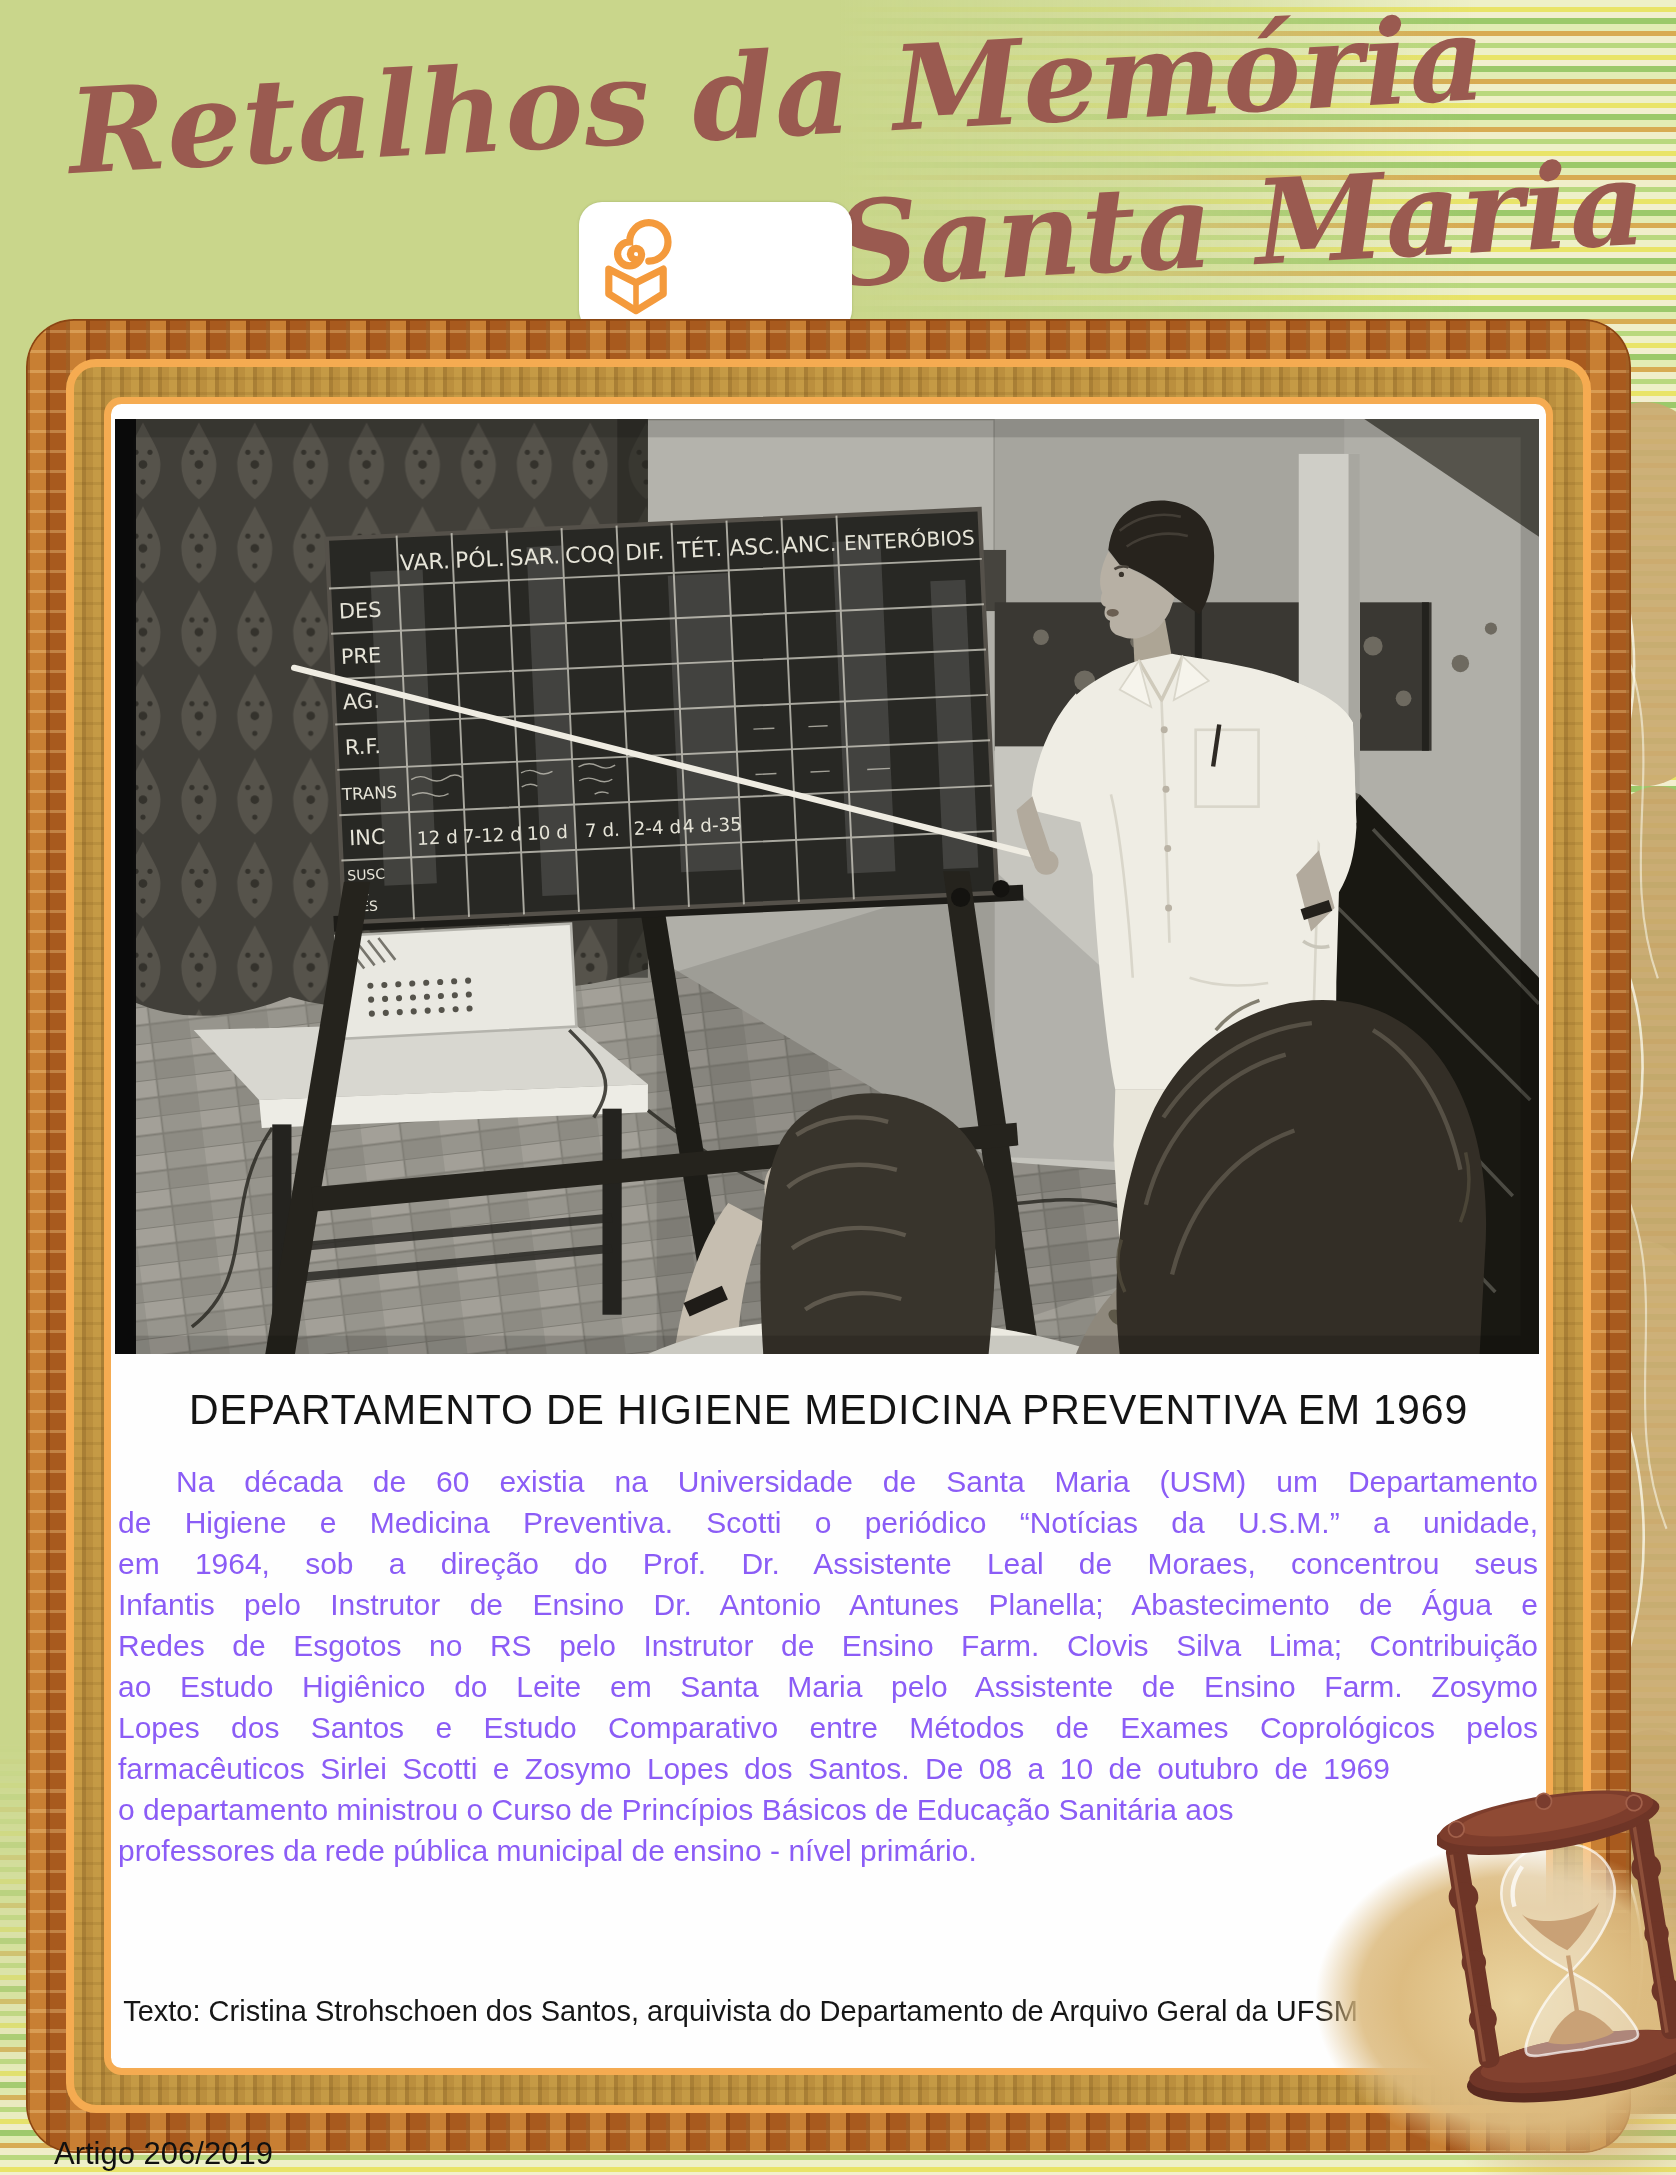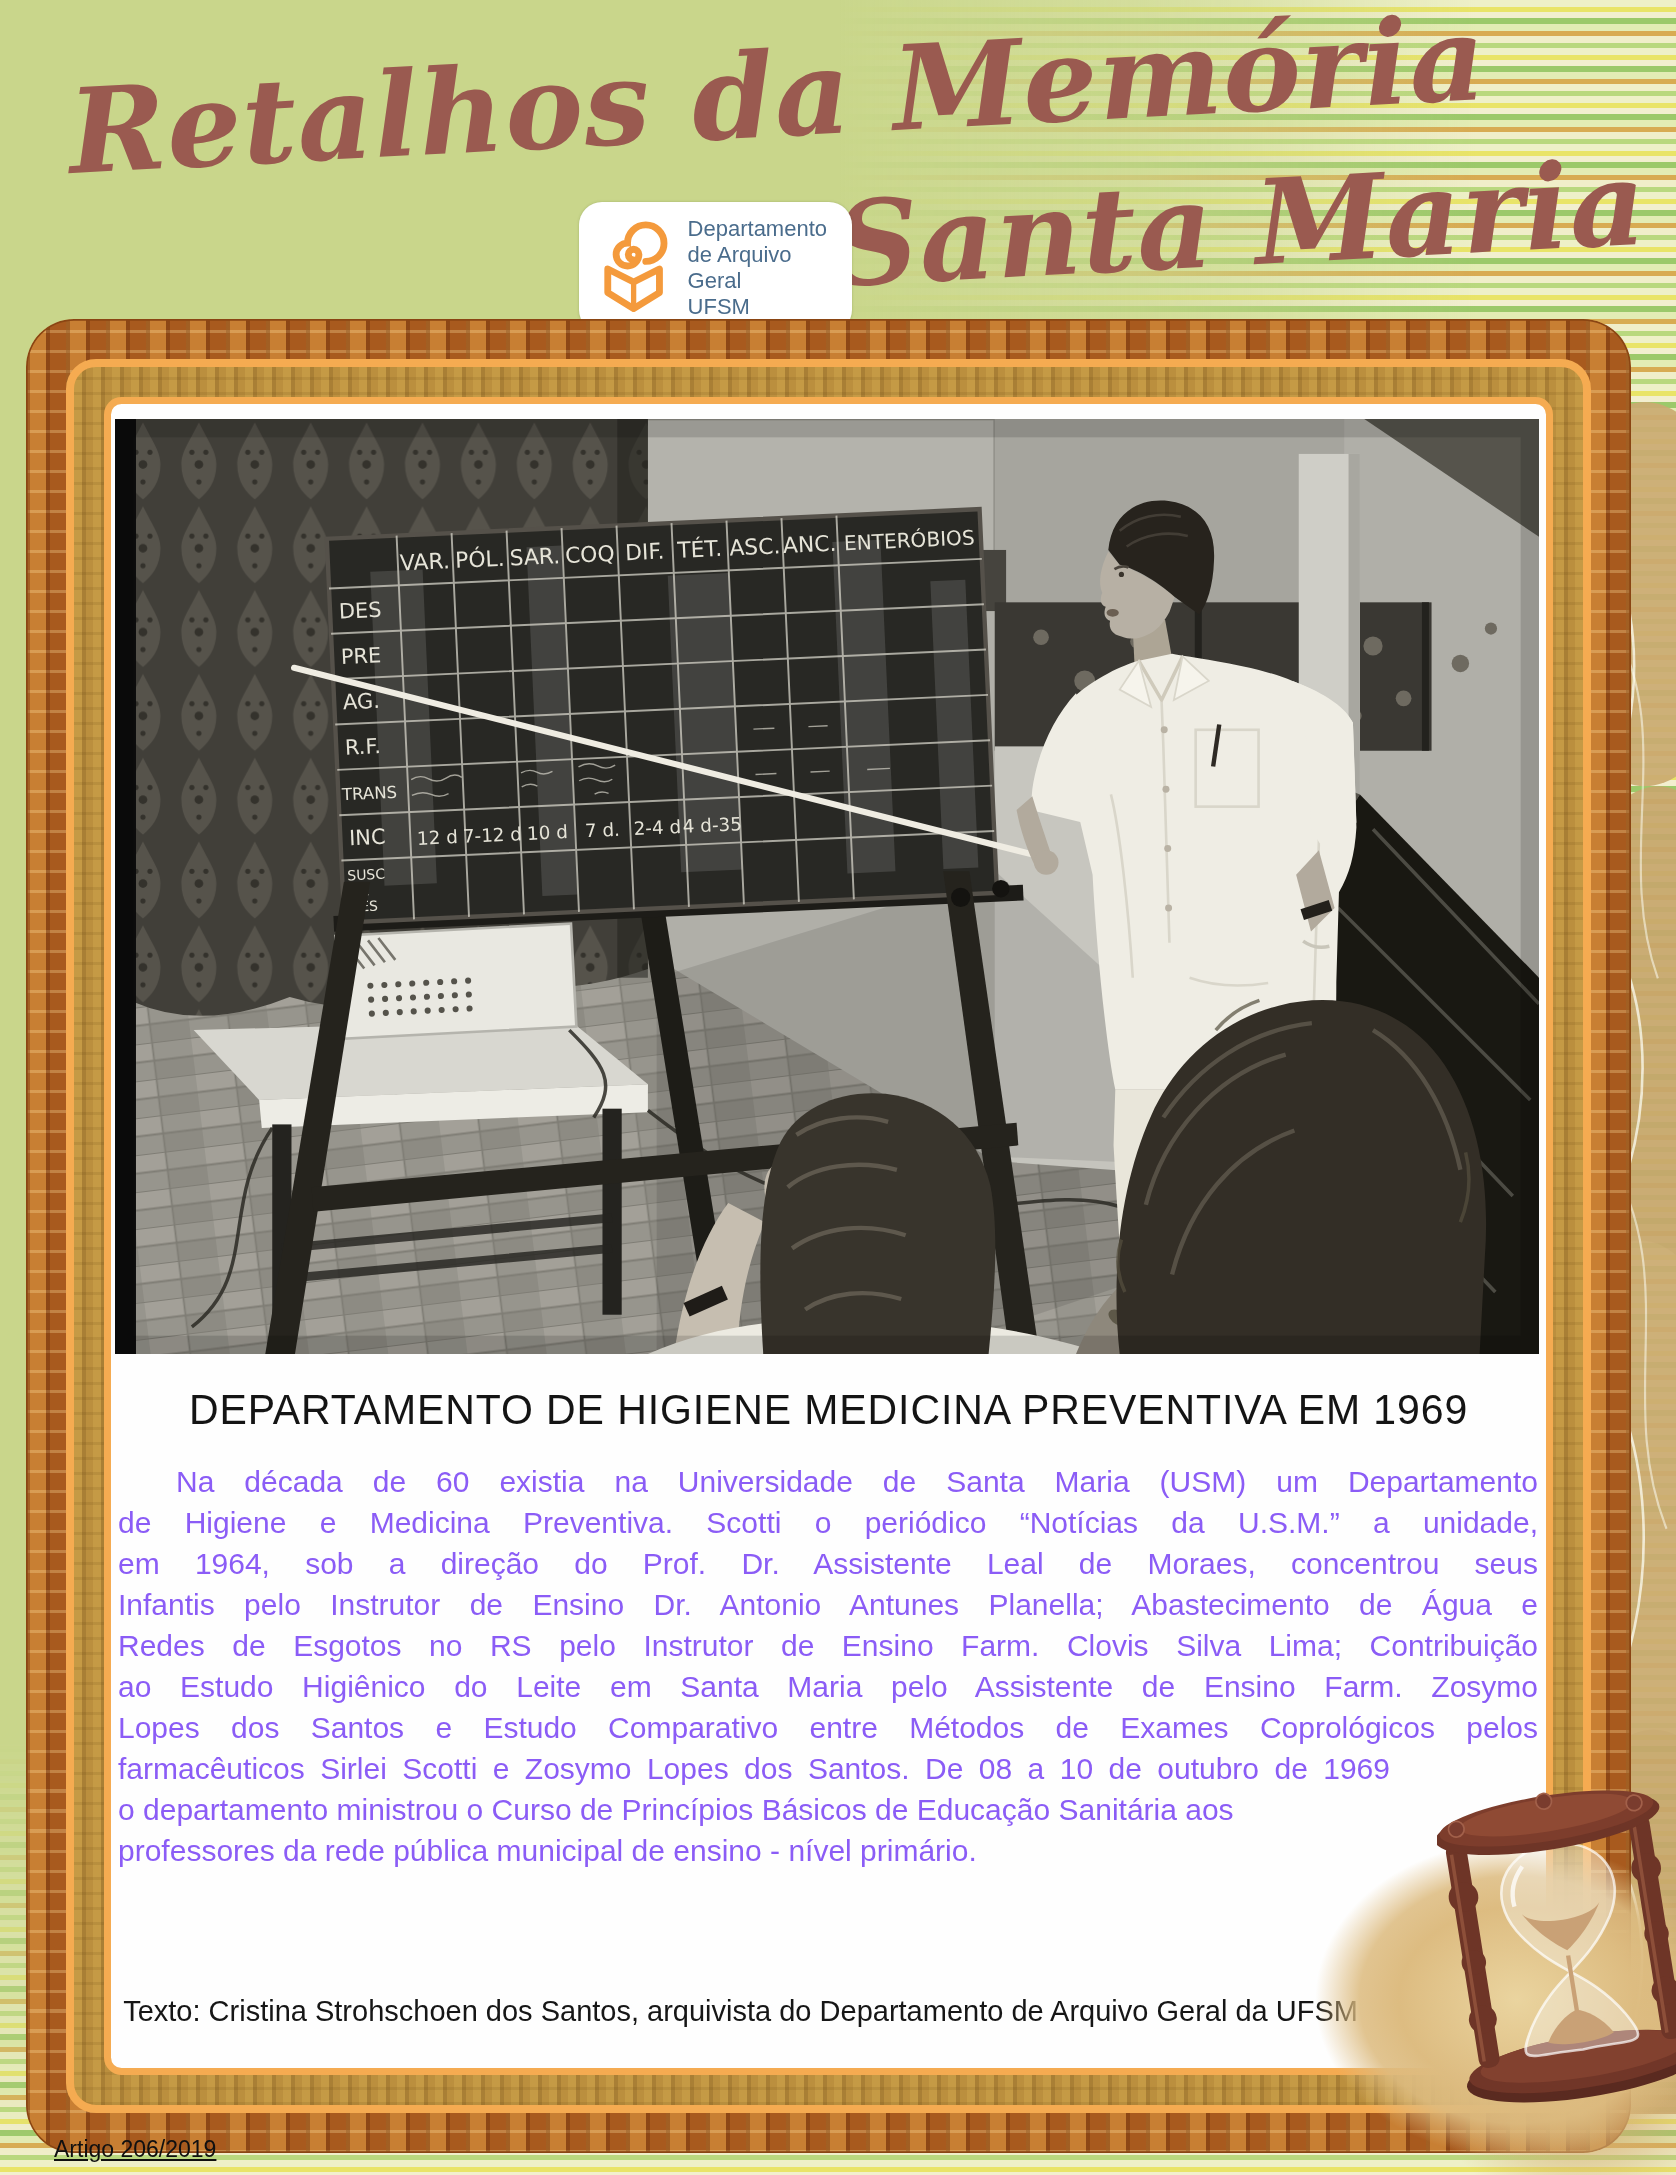--- a/index.html
+++ b/index.html
@@ -57,21 +57,21 @@
   .article-title{
     left:0;right:0;top:982px;text-align:center;color:#141414;
     font-size:41px;font-weight:500;letter-spacing:0.9px;transform:scaleY(1.04);
   }
   .body-text{left:7px;width:1420px;top:1057px;color:#8b5cf6;font-size:30px;}
   .bl{height:41px;line-height:41px;white-space:nowrap;}
   .jl{text-align:justify;text-align-last:justify;white-space:normal;}
   .l1{text-indent:58px;}
   .l9{padding-right:148px;}
   .credit{left:12.2px;top:1591px;font-size:29px;color:#161616;}
-  .artigo{left:54px;top:2136px;font-size:23px;color:#101010;text-decoration:underline;}
+  .artigo{left:54px;top:2136px;font-size:31px;color:#101010;}
   
   .right-ornament{left:1562px;top:367px;width:115px;height:1747px;pointer-events:none;}
   .sand{
     left:1205px;top:1756px;width:472px;height:420px;
     background:
       radial-gradient(ellipse 52% 46% at 66% 58%,#ead49f 0%,#ddbc81 48%,rgba(221,188,129,.88) 64%,rgba(221,188,129,0) 82%),
       radial-gradient(ellipse 40% 30% at 80% 85%,#d3ae72 0%,rgba(211,174,114,0) 75%);
   }
   .hourglass{left:1437px;top:1777px;width:253px;height:332px;}
 </style>
@@ -93,25 +93,20 @@
 
 <div class="abs script-line script1">Retalhos da Memória</div>
 <div class="abs script-line script2">de Santa Maria</div>
 
 <div class="abs logo">
   <svg width="96" height="115" viewBox="0 0 120 132">
     <path d="M60,56 a7,7 0 1 1 7,-7 a15,15 0 1 1 -15,-15 a24,24 0 1 1 24,24" stroke="#f49a3c" stroke-width="9" fill="none" stroke-linecap="round"></path>
     <path d="M26,68 L60,85 L94,68 L94,99 L60,120 L26,99 Z" stroke="#f49a3c" stroke-width="9" fill="none" stroke-linejoin="round"></path>
     <path d="M60,85 L60,118" stroke="#f49a3c" stroke-width="7"></path>
   </svg>
-  <div class="logo-text">
-    <div>Departamento</div>
-    <div>de Arquivo Geral</div>
-    <div>UFSM</div>
-  </div>
 </div>
 
 <div class="abs frame">
  <div class="f-wood">
   <div class="f-rib">
    <div class="f-inner">
 
     <svg class="abs photo" viewBox="0 0 1630 1071" preserveAspectRatio="none">
       <defs>
         <pattern id="dmk" width="64" height="96" patternUnits="userSpaceOnUse">

